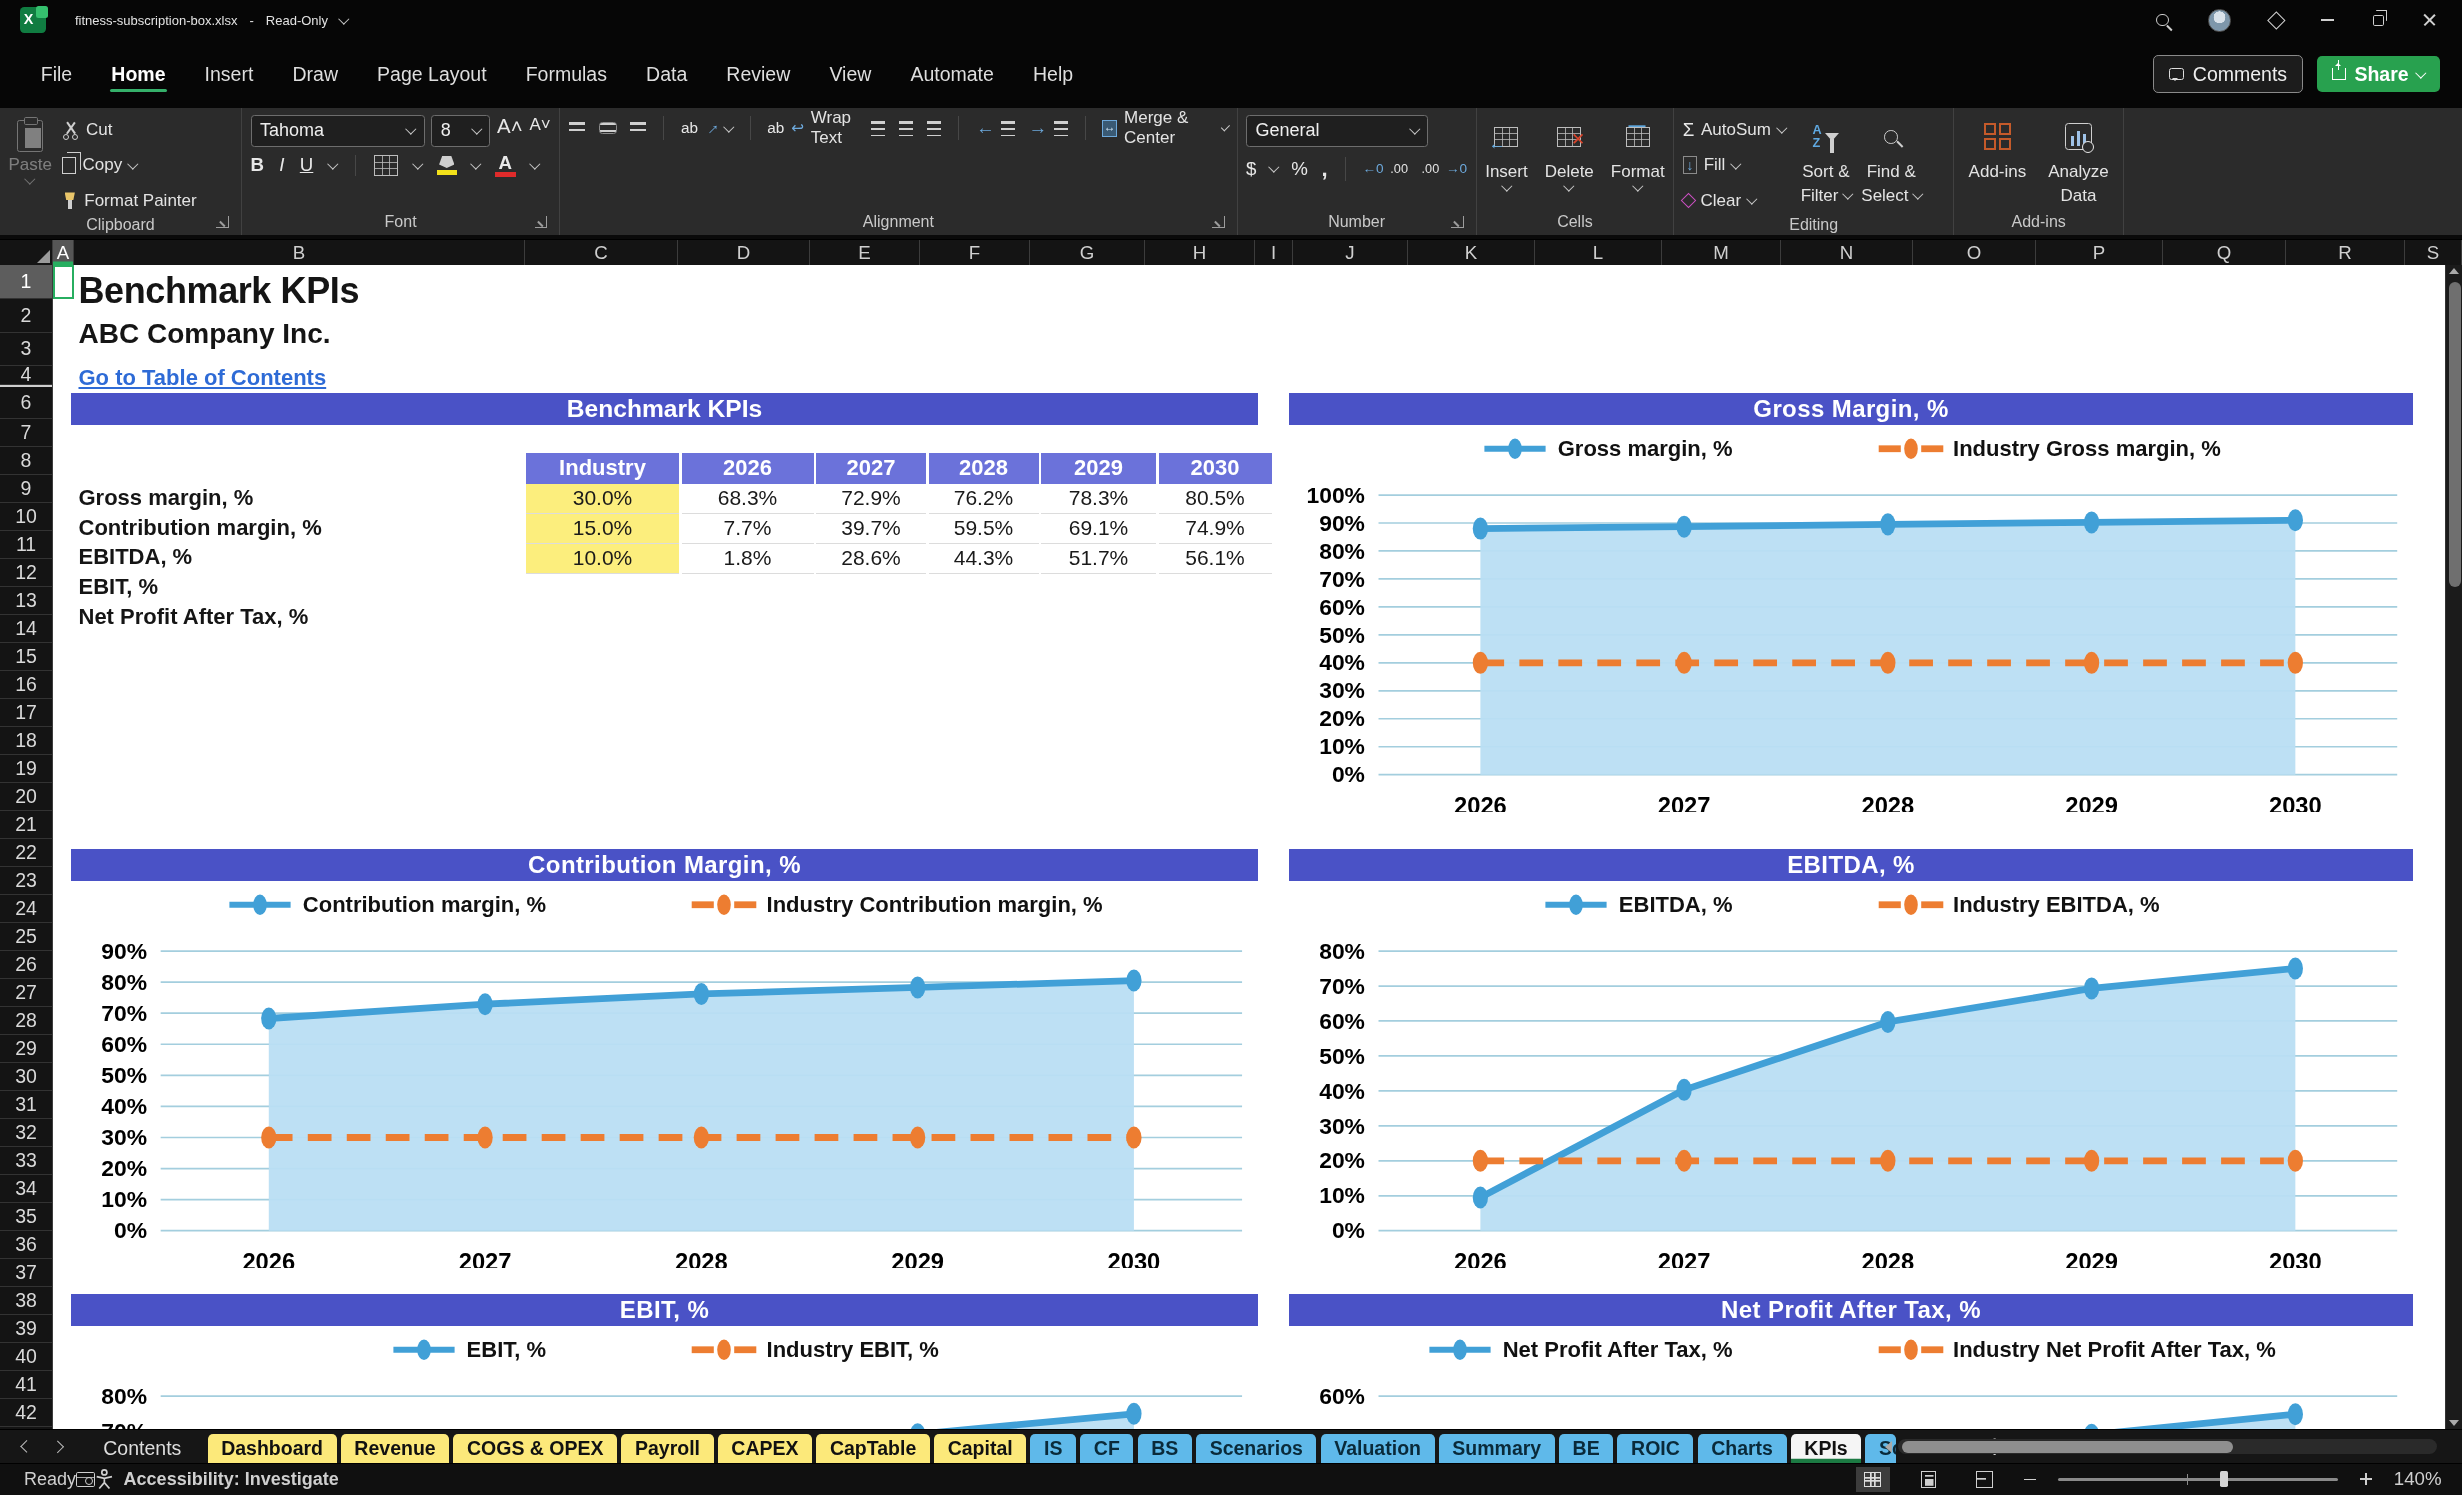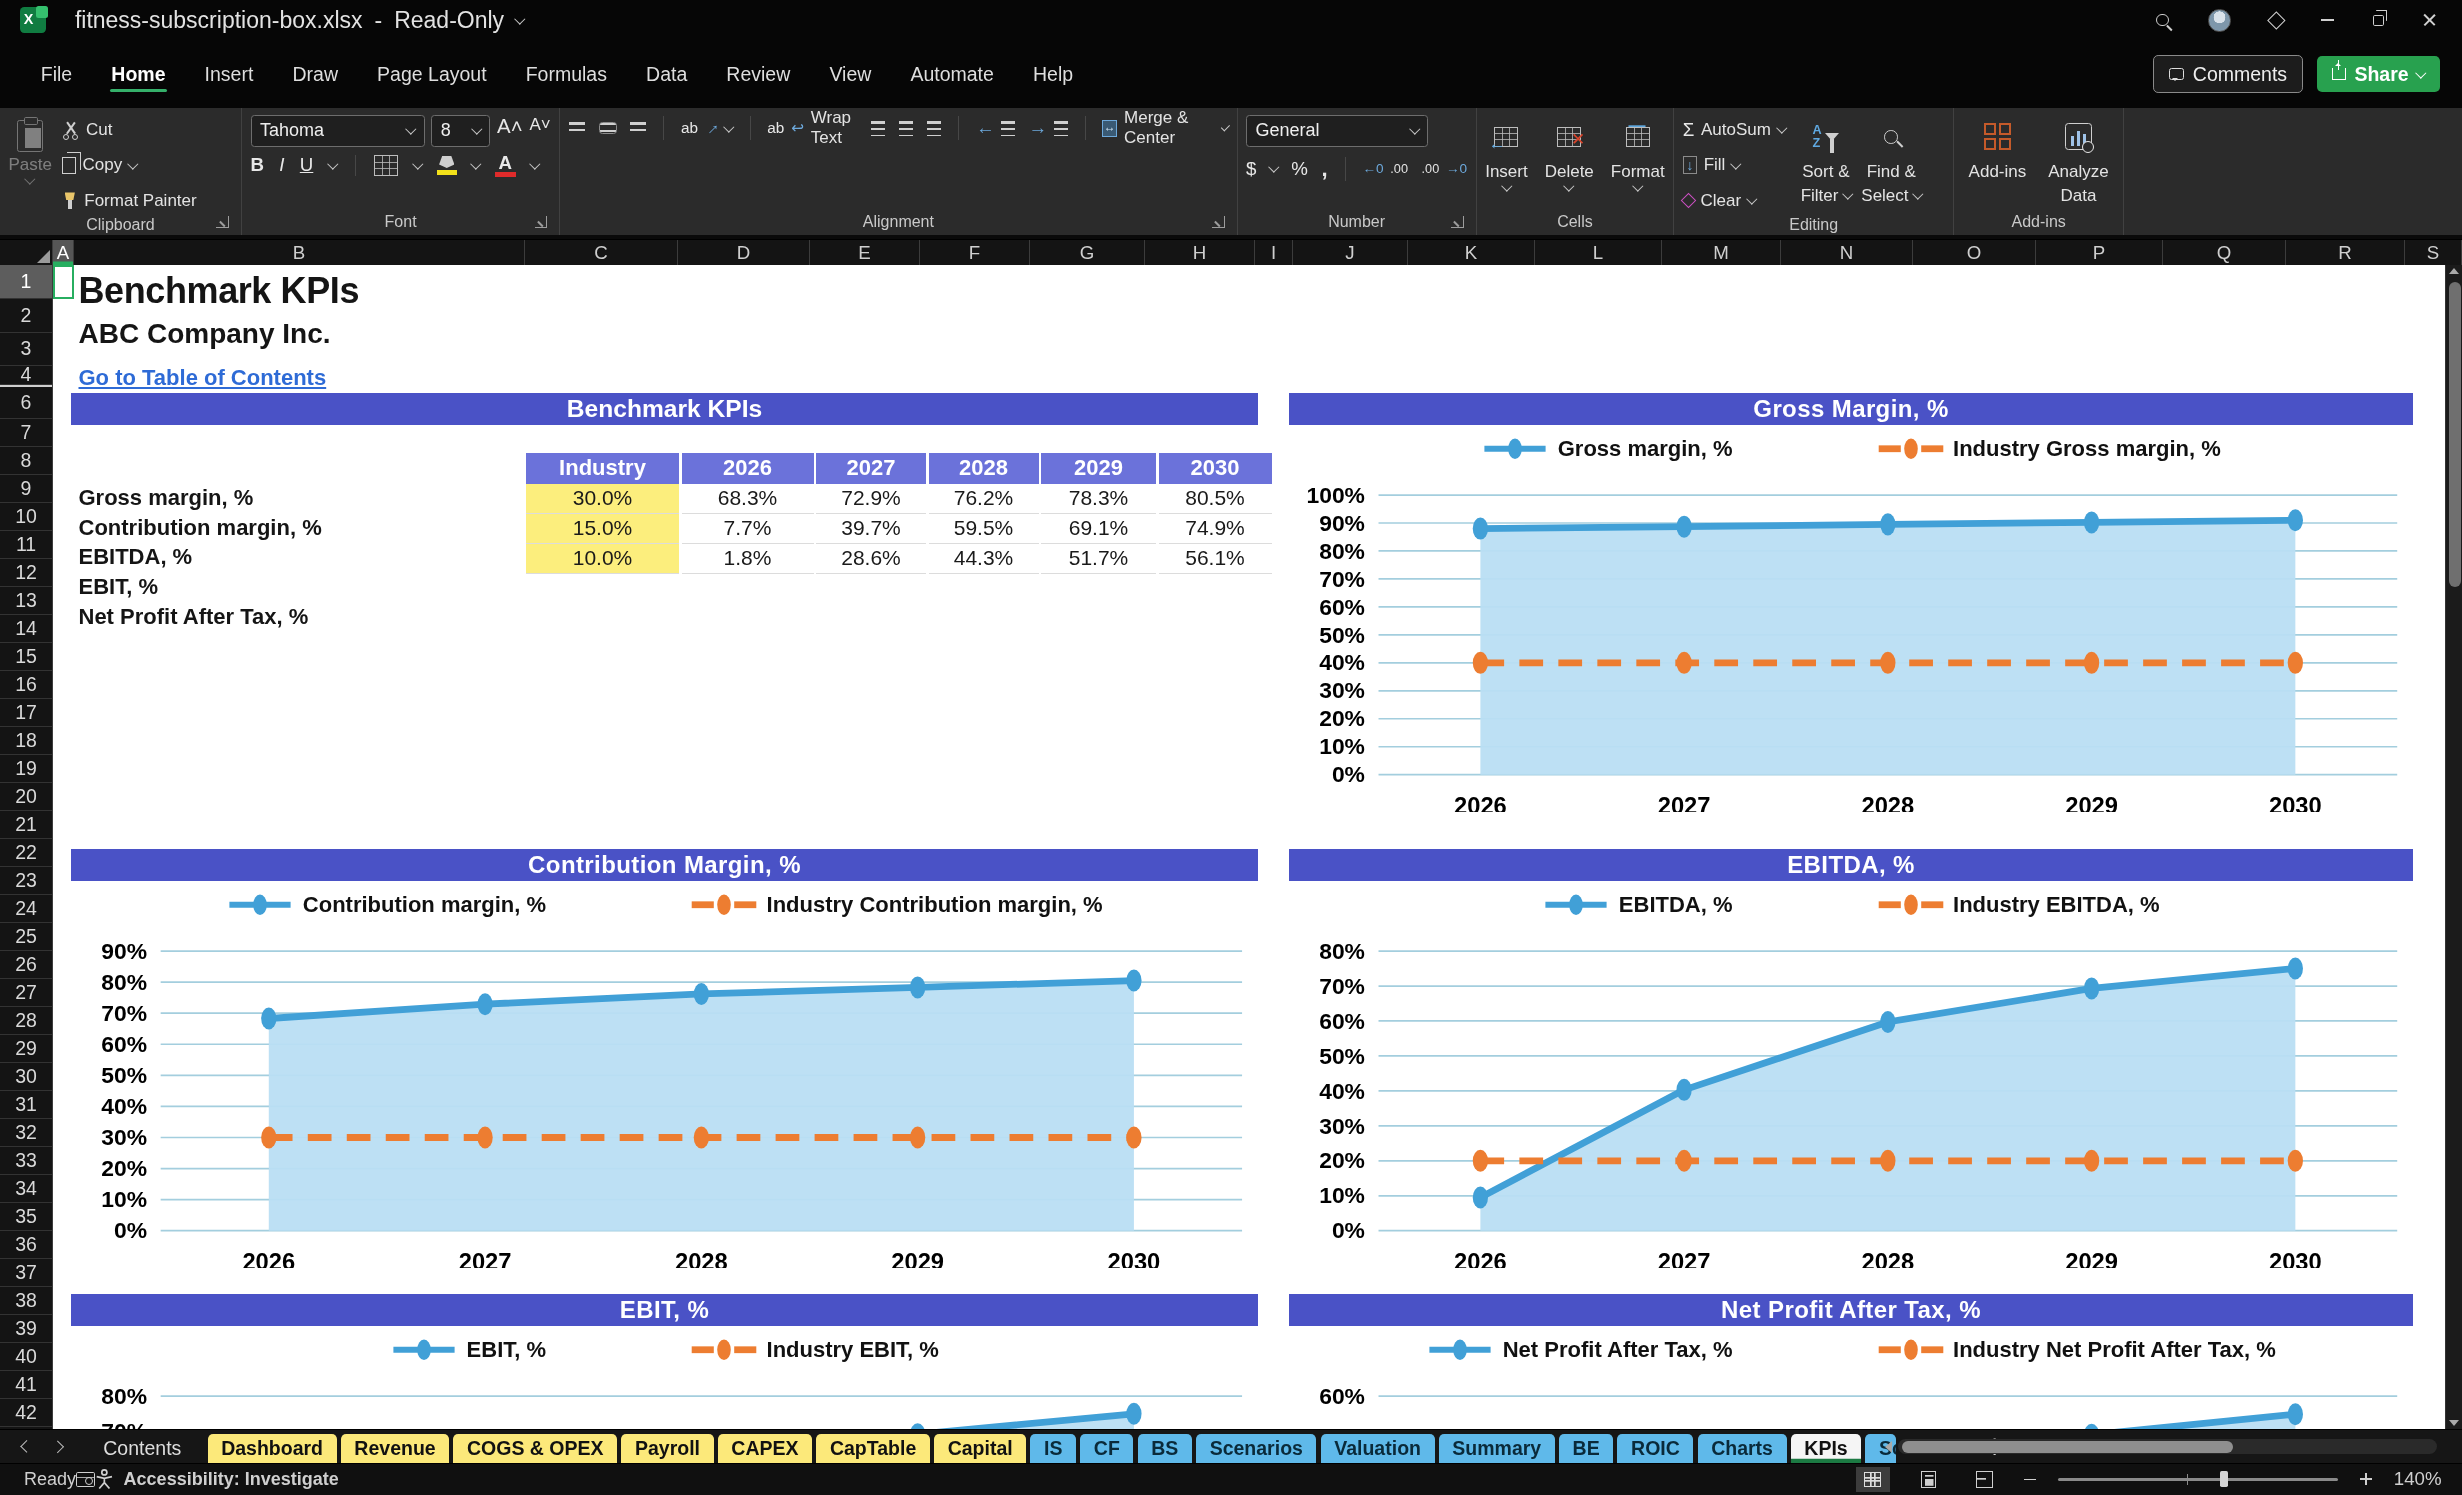--- a/index.html
+++ b/index.html
@@ -4,21 +4,21 @@
 <style>
   *{box-sizing:border-box;margin:0;padding:0}
   html,body{width:2462px;height:1495px;overflow:hidden;background:#000;
     font-family:"Liberation Sans","DejaVu Sans",sans-serif;color:#e6e6e6;}
   
   .titlebar{height:40px;background:#060606;display:flex;align-items:center;position:relative;}
   .xl-icon{width:25.5px;height:25.5px;margin-left:20.4px;position:relative;}
   .xl-icon .base{position:absolute;inset:0;background:#107c41;border-radius:4.2px;}
   .xl-icon .flap{position:absolute;right:-1.7px;top:-1.7px;width:12px;height:12px;background:#35c06e;border-radius:2.5px;}
   .xl-icon .x{position:absolute;left:3.4px;top:4.2px;color:#fff;font-weight:bold;font-size:14.4px;}
-  .title-text{margin-left:29px;font-size:23px;color:#e2e2e2;display:flex;gap:12px;align-items:center;}
+  .title-text{margin-left:29px;font-size:13px;color:#e2e2e2;display:flex;gap:12px;align-items:center;}
   .tb-right{position:absolute;right:0;top:0;height:40px;display:flex;align-items:center;gap:39px;padding-right:25.5px;}
   .chev{display:inline-block;width:7.6px;height:7.6px;border-right:1.7px solid #c8c8c8;border-bottom:1.7px solid #c8c8c8;transform:rotate(45deg);margin-top:-3.4px;}
   .icon-search{width:12.7px;height:12.7px;border:1.7px solid #cfcfcf;border-radius:50%;position:relative;}
   .icon-search::after{content:"";position:absolute;width:6.8px;height:1.7px;background:#cfcfcf;transform:rotate(45deg);left:9.3px;top:12px;}
   .avatar{width:23px;height:23px;border-radius:50%;background:radial-gradient(circle at 50% 35%,#d9e2ea 0 34%,#7e97ab 35% 100%);border:0.8px solid #555;}
   .icon-diamond{width:12.7px;height:12.7px;border:1.7px solid #cfcfcf;transform:rotate(45deg);}
   .win-min{width:12.7px;height:1.7px;background:#d0d0d0;}
   .win-restore{width:11px;height:11px;border:1.7px solid #d0d0d0;border-radius:1.7px;position:relative;}
   .win-restore::after{content:"";position:absolute;left:2.5px;top:-5.1px;width:9.3px;height:9.3px;border-top:1.7px solid #d0d0d0;border-right:1.7px solid #d0d0d0;border-radius:0.8px;}
   .win-close{width:13.6px;height:13.6px;position:relative;}

